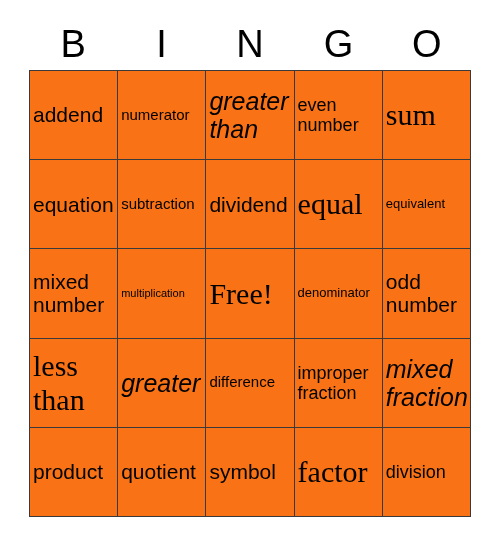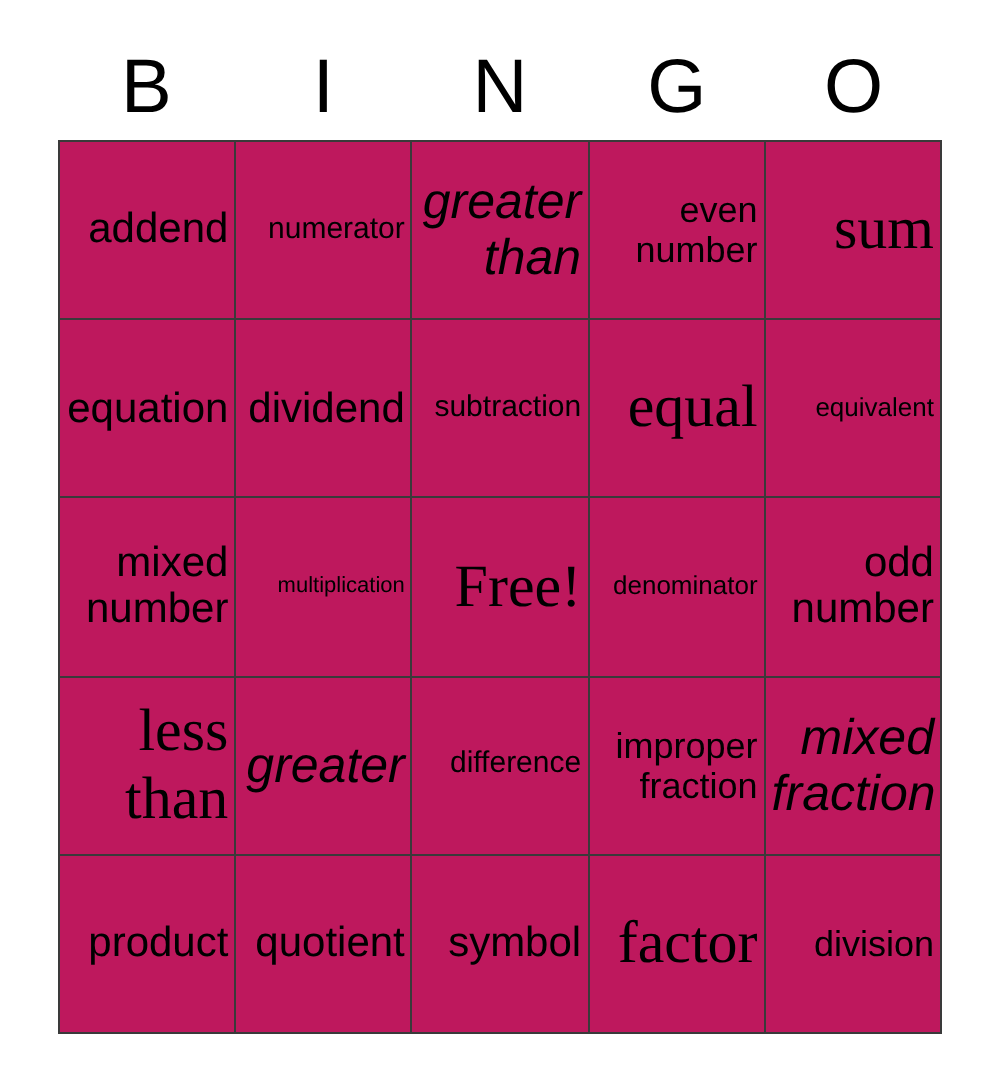--- a/index.html
+++ b/index.html
@@ -53,25 +53,25 @@
     box-sizing: border-box;
     background: #ffffff;
   }
   .cell {
     border-right: 1px solid #3a3a3a;
     border-bottom: 1px solid #3a3a3a;
     box-sizing: border-box;
     display: flex;
     align-items: center;
     justify-content: center;
-    text-align: right;
+    text-align: left;
     padding: 2px 3px;
     line-height: 1.12;
     overflow: hidden;
-    background: #be185d;
+    background: #f97316;
   }
   .cell span {
     display: block;
     width: 100%;
   }
   
   .fs-xl  { font-size: 30px; font-family: Liberation Serif, serif; }
   .fs-lg  { font-size: 25px; font-style: italic; }
   .fs-md  { font-size: 21px; }
   .fs-sm  { font-size: 18px; }
@@ -106,25 +106,25 @@
     <div class="cell fs-sm">
         <span>even number</span>
       </div>
     <div class="cell fs-xl">
         <span>sum</span>
       </div>
 
     <div class="cell fs-md">
         <span>equation</span>
       </div>
+    <div class="cell fs-xs">
+        <span>subtraction</span>
+      </div>
     <div class="cell fs-md">
         <span>dividend</span>
-      </div>
-    <div class="cell fs-xs">
-        <span>subtraction</span>
       </div>
     <div class="cell fs-xl">
         <span>equal</span>
       </div>
     <div class="cell fs-xxs">
         <span>equivalent</span>
       </div>
 
     <div class="cell fs-md">
         <span>mixed number</span>

